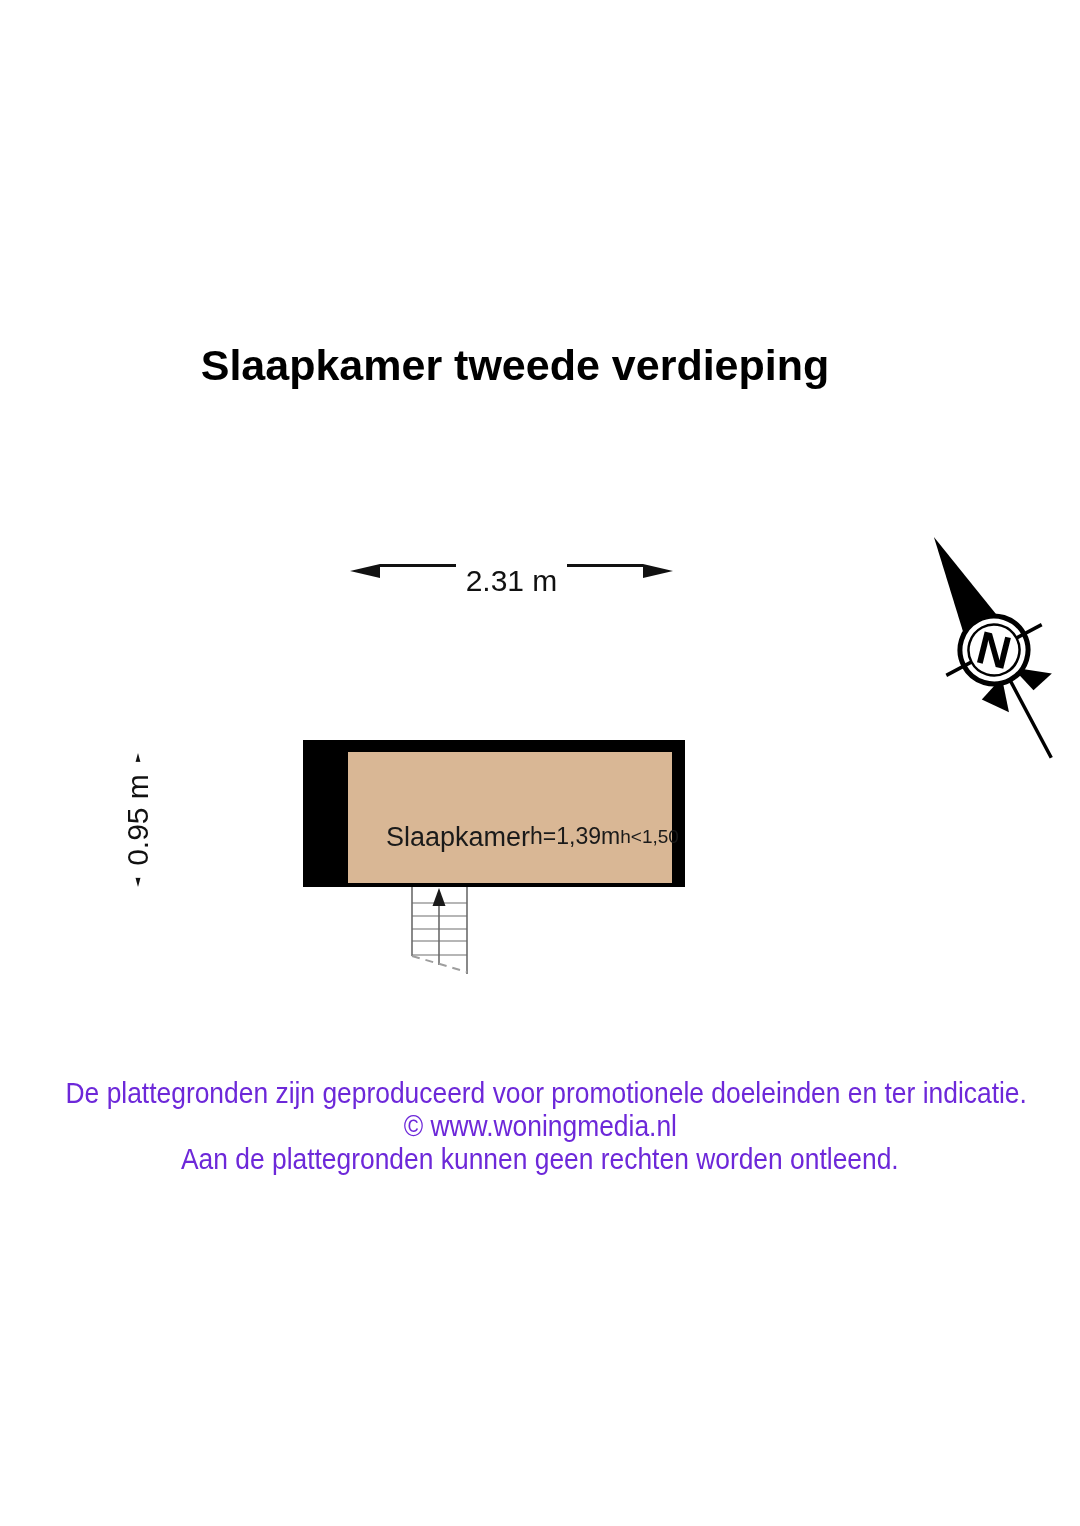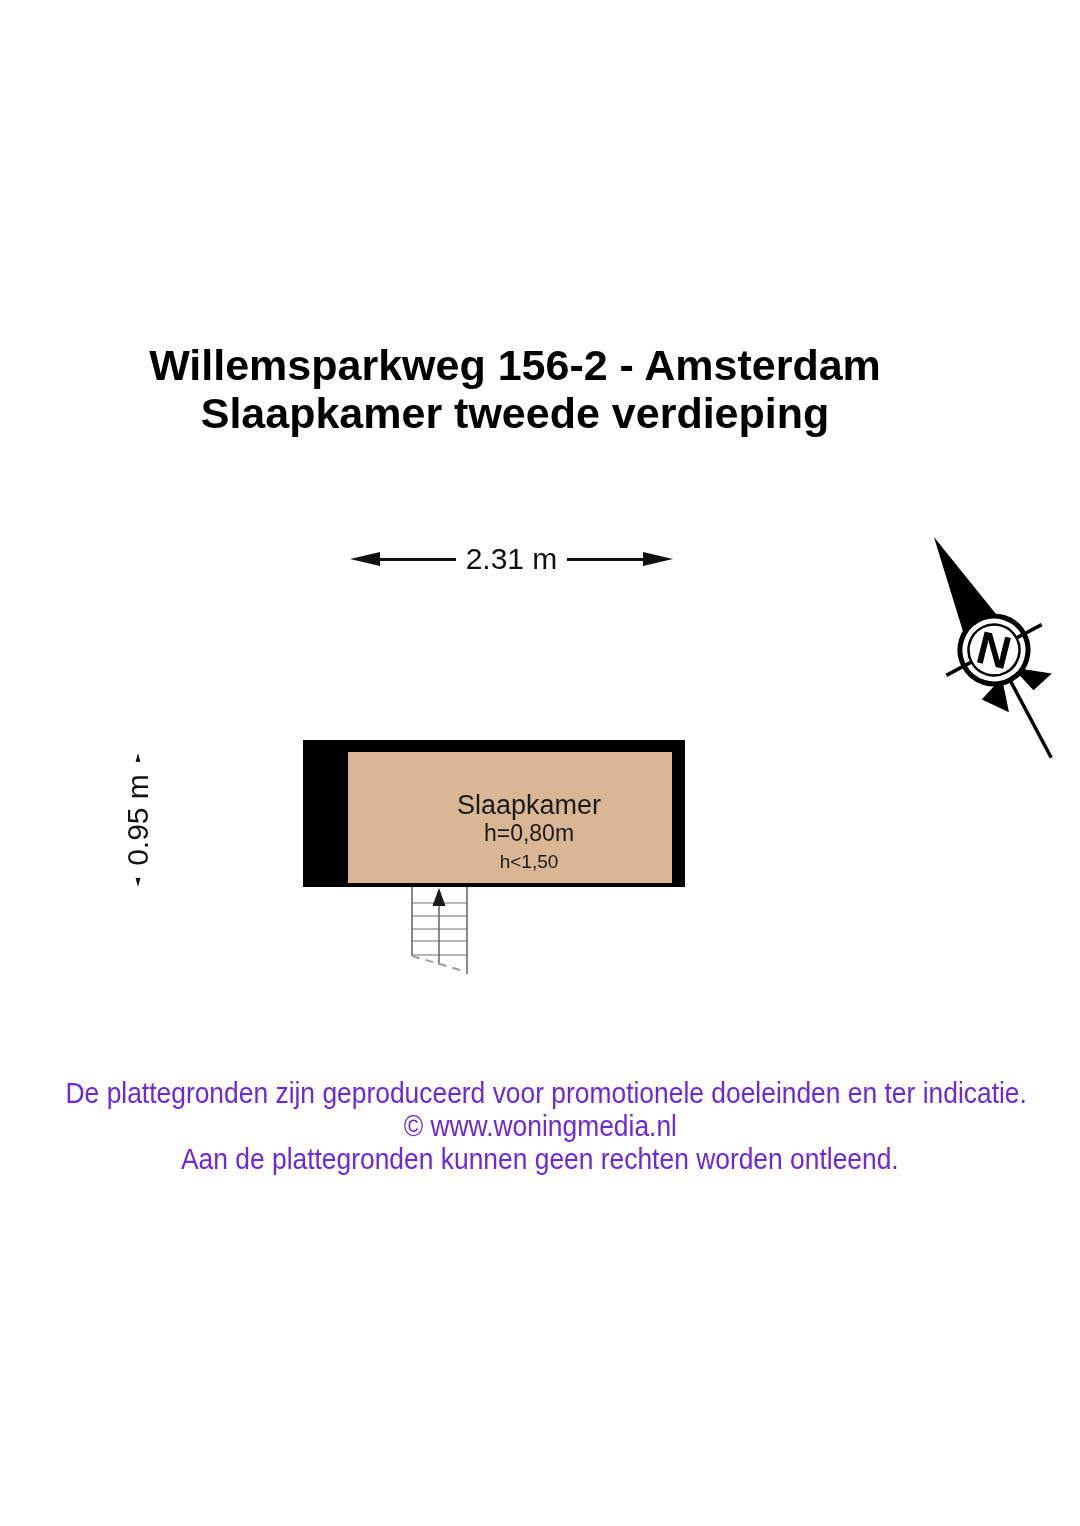--- a/index.html
+++ b/index.html
@@ -6,21 +6,21 @@
   html, body { width:1080px; height:1526px; background:#ffffff;
                font-family:"Liberation Sans", sans-serif; color:#111; }
   #canvas { position:relative; width:1080px; height:1526px; background:#fff; overflow:hidden; }
   .abs { position:absolute; }
 
   
   .title { left:0; top:341px; width:1030px; text-align:center;
            font-weight:bold; font-size:43px; line-height:48px; color:#000; }
 
   
-  .hdim { left:350px; top:542px; width:323px; height:34px; display:flex; align-items:center; }
+  .hdim { left:350px; top:564px; width:323px; height:34px; display:flex; }
   .hdim .seg { flex:1; height:3px; background:#111; }
   .head-l { width:0; height:0; border-top:7px solid transparent; border-bottom:7px solid transparent;
             border-right:30px solid #111; }
   .head-r { width:0; height:0; border-top:7px solid transparent; border-bottom:7px solid transparent;
             border-left:30px solid #111; }
   .hdim .lbl { padding:0 10px; font-size:30px; line-height:34px; color:#111; white-space:nowrap; }
 
   
   .vdim { left:124px; top:753px; width:28px; height:134px; }
   .vdim .vline { position:absolute; left:12.5px; top:20px; bottom:20px; width:3px; background:#111; }
@@ -30,41 +30,40 @@
   .head-d { position:absolute; bottom:0; left:7px; width:0; height:0;
             border-left:7px solid transparent; border-right:7px solid transparent;
             border-top:26px solid #111; }
   .vdim .lbl { position:absolute; top:50%; left:50%;
                transform:translate(-50%,-50%) rotate(-90deg);
                background:#fff; font-size:30px; padding:0 12px; white-space:nowrap; color:#111; }
 
   
   .room { left:303px; top:740px; width:382px; height:147px; background:#000; }
   .room-floor { position:absolute; left:45px; top:12px; right:13px; bottom:4px;
-                background:#d9b795; display:flex; flex-direction:column; align-items:center;
+                background:#d9b795; display:flex; flex-direction:row; align-items:center;
                 padding-top:38px; color:#1a1a1a;padding-left:38px; }
   .room-name { font-size:27px; line-height:30px; }
   .room-note1 { font-size:23px; line-height:27px; }
   .room-note2 { font-size:19px; line-height:29px; }
 
   
   .footer { left:0; top:1076px; width:1080px; text-align:center;
             font-size:30px; line-height:33px; color:#6d28d9; }
   .footer .cond { display:inline-block; transform:scaleX(0.88); transform-origin:center;
                   white-space:nowrap; }
 
   svg { position:absolute; display:block; }
 </style>
 </head>
 <body>
 
 <div id="canvas">
 
   <div class="abs title">
-    <div>Willemsparkweg 156-2 - Amsterdam</div>
     <div>Slaapkamer tweede verdieping</div>
   </div>
 
   <div class="abs hdim">
     <div class="head-l"></div>
     <div class="seg"></div>
     <div class="lbl">2.31 m</div>
     <div class="seg"></div>
     <div class="head-r"></div>
   </div>
@@ -72,21 +71,21 @@
   <div class="abs vdim">
     <div class="head-u"></div>
     <div class="vline"></div>
     <div class="head-d"></div>
     <div class="lbl">0.95 m</div>
   </div>
 
   <div class="abs room">
     <div class="room-floor">
       <div class="room-name">Slaapkamer</div>
-      <div class="room-note1">h=0,80m</div>
+      <div class="room-note1">h=1,39m</div>
       <div class="room-note2">h&lt;1,50</div>
     </div>
   </div>
 
   <svg style="left:405px; top:882px;" width="70" height="95" viewBox="0 0 70 95">
     <g stroke="#9e9e9e" stroke-width="1.3">
       <line x1="7" y1="21" x2="62" y2="21"></line>
       <line x1="7" y1="34" x2="62" y2="34"></line>
       <line x1="7" y1="47" x2="62" y2="47"></line>
       <line x1="7" y1="59" x2="62" y2="59"></line>

